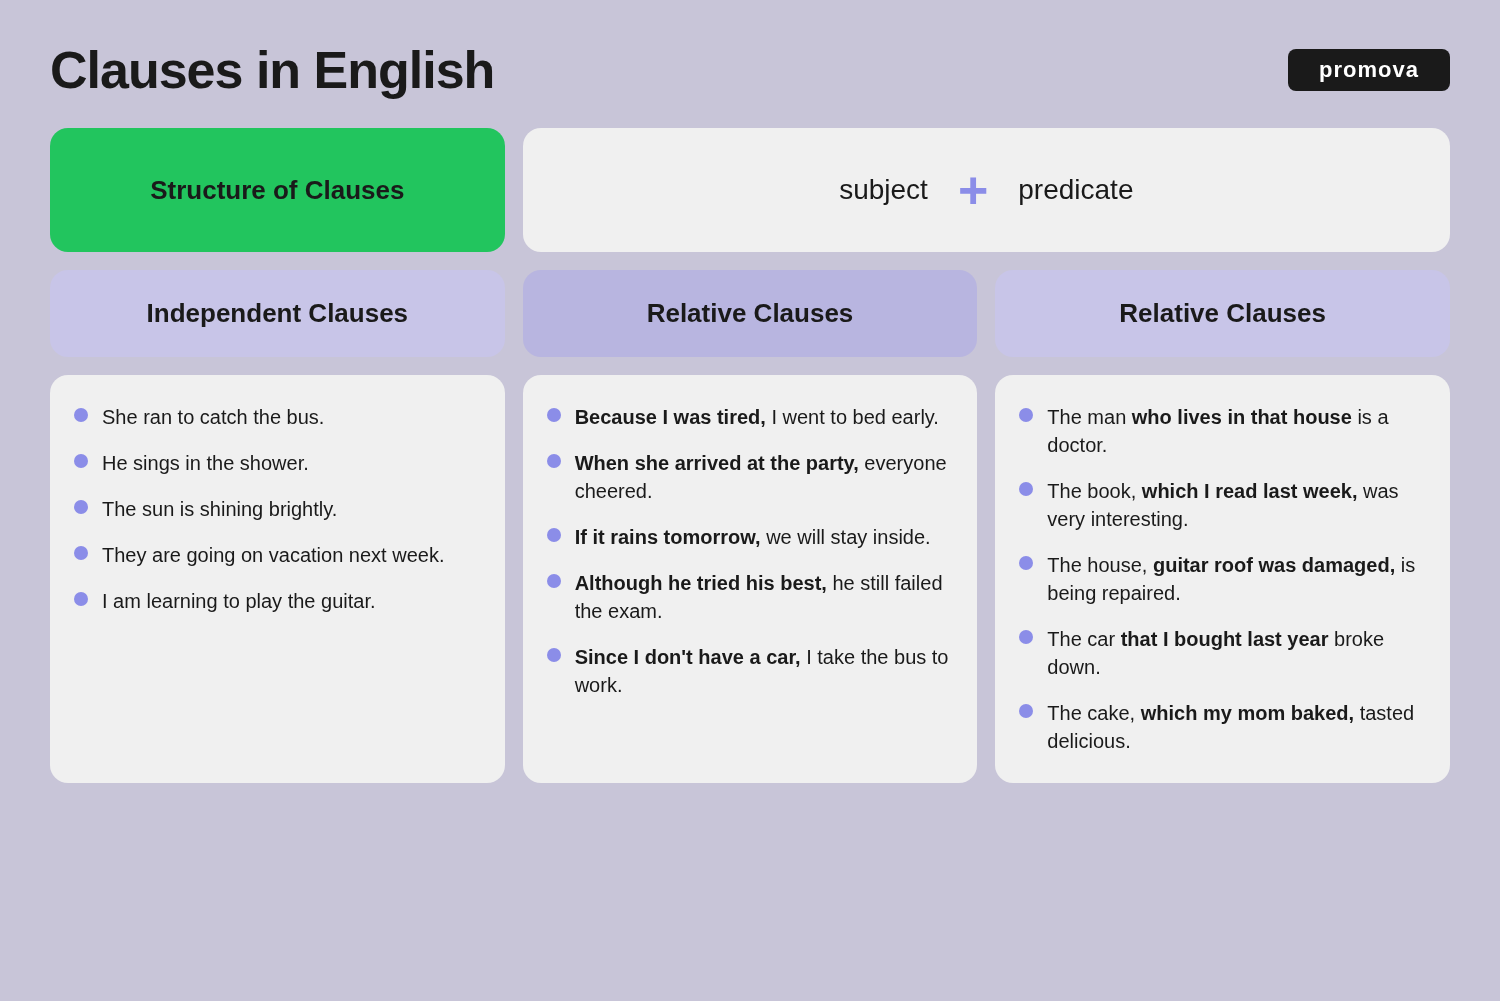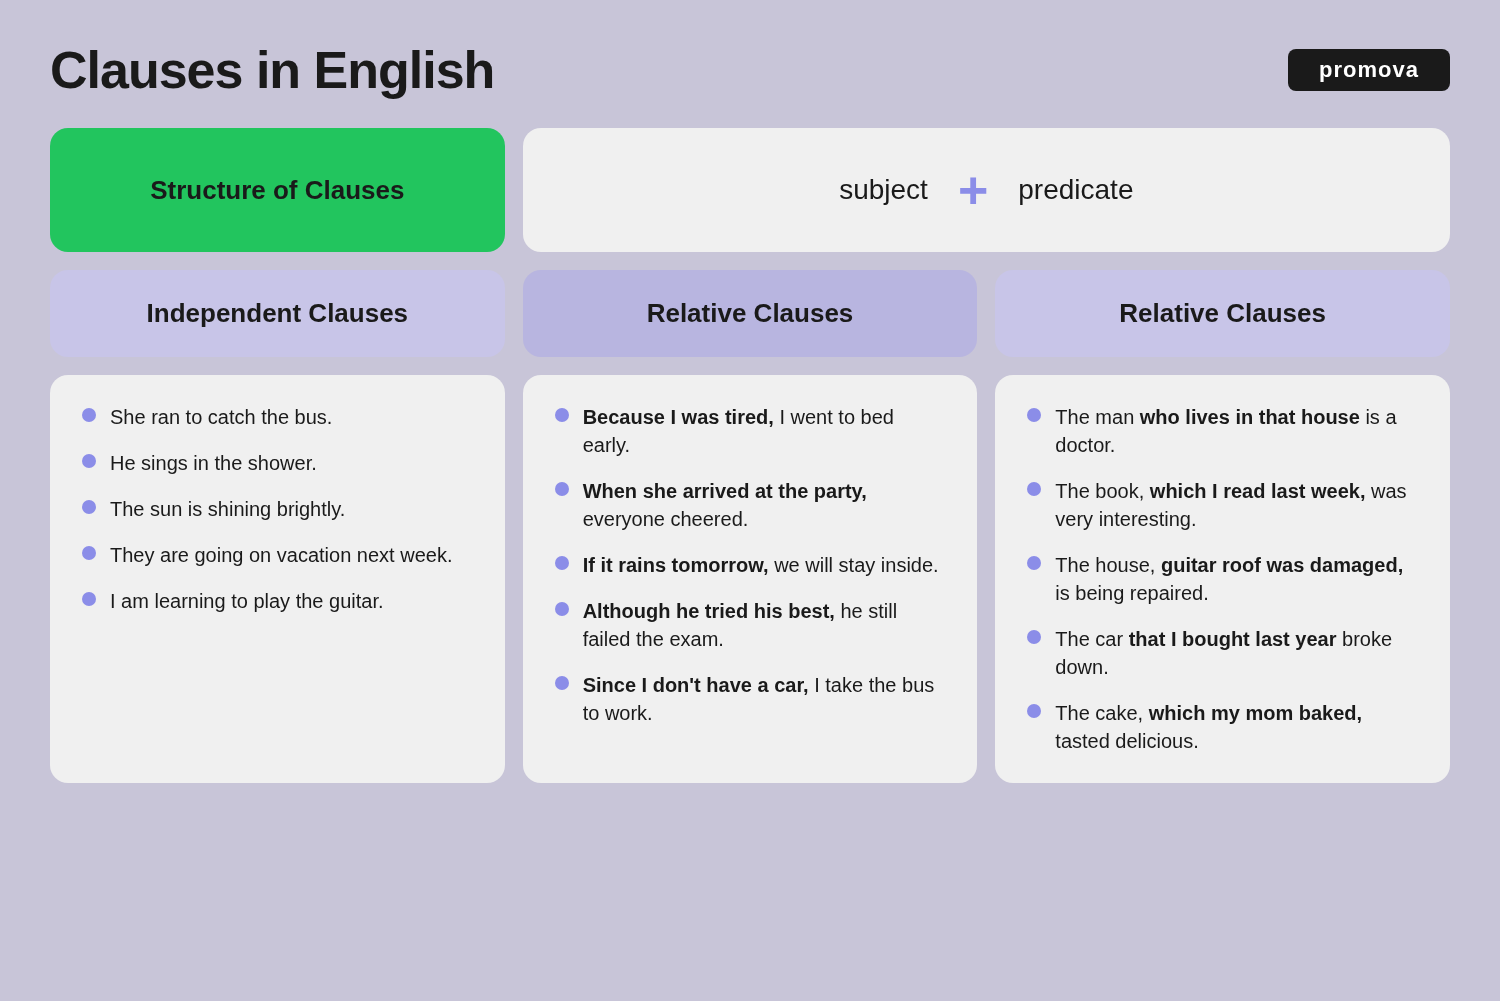--- a/index.html
+++ b/index.html
@@ -100,21 +100,21 @@
     }
 
     .header-independent { background: #c8c5e8; }
     .header-dependent { background: #b8b5e0; }
     .header-relative { background: #c8c5e8; }
 
     
     .content-cell {
       background: #f0f0f0;
       border-radius: 18px;
-      padding: 28px 32px;
+      padding: 28px 24px;
     }
 
     .bullet-list {
       list-style: none;
       display: flex;
       flex-direction: column;
       gap: 18px;
     }
 
     .bullet-item {

